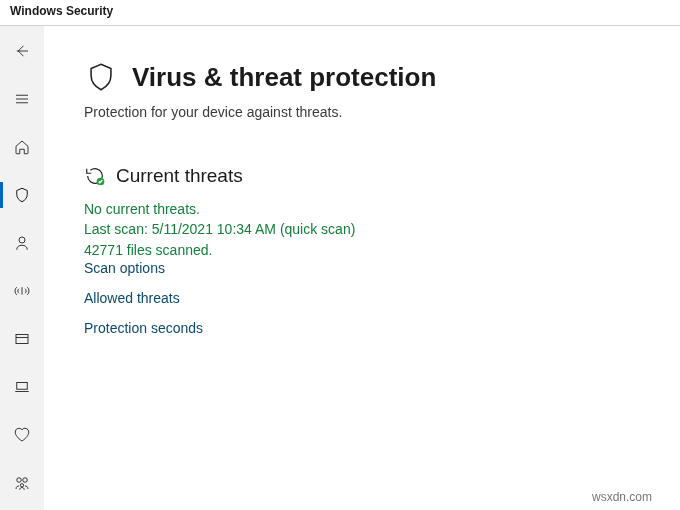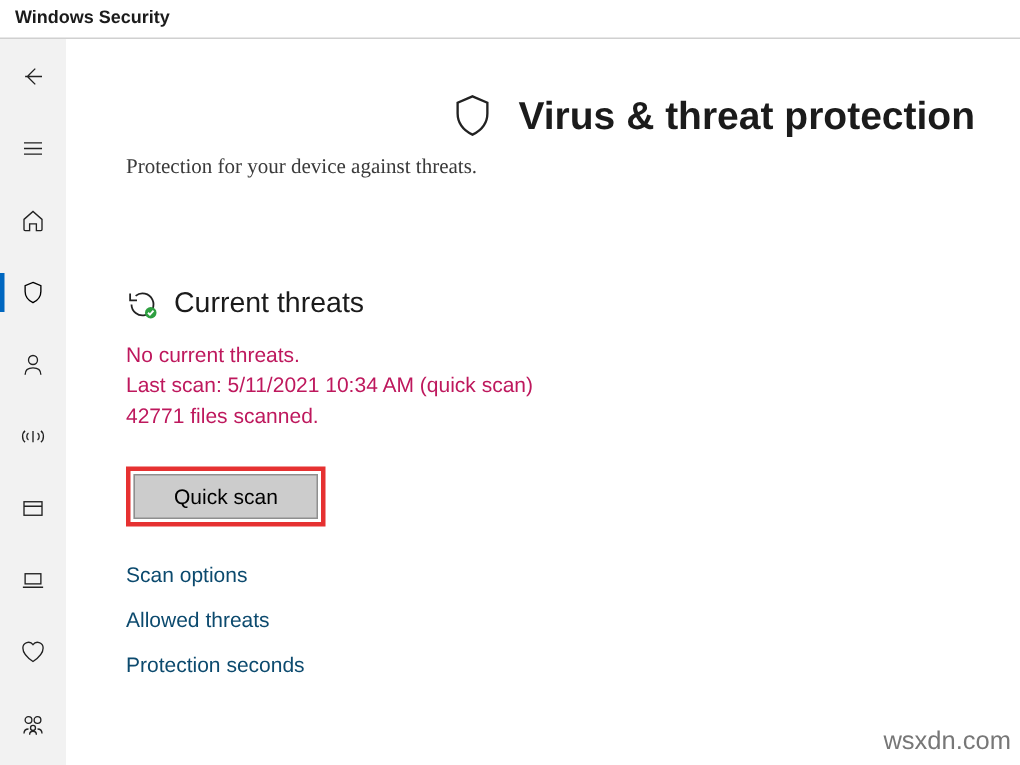--- a/index.html
+++ b/index.html
@@ -48,47 +48,45 @@
   .main {
     flex: 1;
     padding: 34px 30px 10px 40px;
     overflow: hidden;
   }
   .page-head {
     display: flex;
     align-items: center;
     gap: 14px;
     margin-bottom: 10px;
-    justify-content: flex-end;
   }
   .page-head svg { width: 34px; height: 34px; stroke: #222; fill: none; stroke-width: 1.1; }
   h1 {
     font-size: 26px;
     font-weight: 600;
   }
   .page-sub {
     font-size: 14px;
     color: #3a3a3a;
-    margin-bottom: 72px;
-    font-family: Liberation Serif, serif;
+    margin-bottom: 45px;
   }
   .section-head {
     display: flex;
     align-items: center;
     gap: 10px;
     margin-bottom: 12px;
   }
   .section-head svg { width: 22px; height: 22px; }
   h2 {
     font-size: 19px;
     font-weight: 400;
   }
   .status-lines p {
     font-size: 14px;
-    color: #be185d;
+    color: #15803d;
     line-height: 1.45;
   }
   .btn-wrap {
     margin: 24px 0 24px 0;
     display: inline-block;
     border: 3px solid #e63131;
     padding: 2px;
   }
   button.quick {
     background: #cccccc;
@@ -102,22 +100,22 @@
     display: block;
     color: #0c4a6e;
     text-decoration: none;
     font-size: 14px;
     margin-bottom: 14px;
     cursor: pointer;
   }
   .watermark {
     position: absolute;
     bottom: 6px;
-    right: 6px;
-    font-size: 17px;
+    right: 28px;
+    font-size: 12px;
     color: #777;
   }
 </style>
 </head>
 <body>
 
 <div class="titlebar">
   <span>Windows Security</span>
 </div>
 
@@ -199,23 +197,20 @@
       </svg>
       <h2>Current threats</h2>
     </div>
 
     <div class="status-lines">
       <p>No current threats.</p>
       <p>Last scan: 5/11/2021 10:34 AM (quick scan)</p>
       <p>42771 files scanned.</p>
     </div>
 
-    <div class="btn-wrap">
-      <button class="quick">Quick scan</button>
-    </div>
 
     <div class="links">
       <a>Scan options</a>
       <a>Allowed threats</a>
       <a>Protection seconds</a>
     </div>
   </main>
 </div>
 
 <div class="watermark">wsxdn.com</div>

